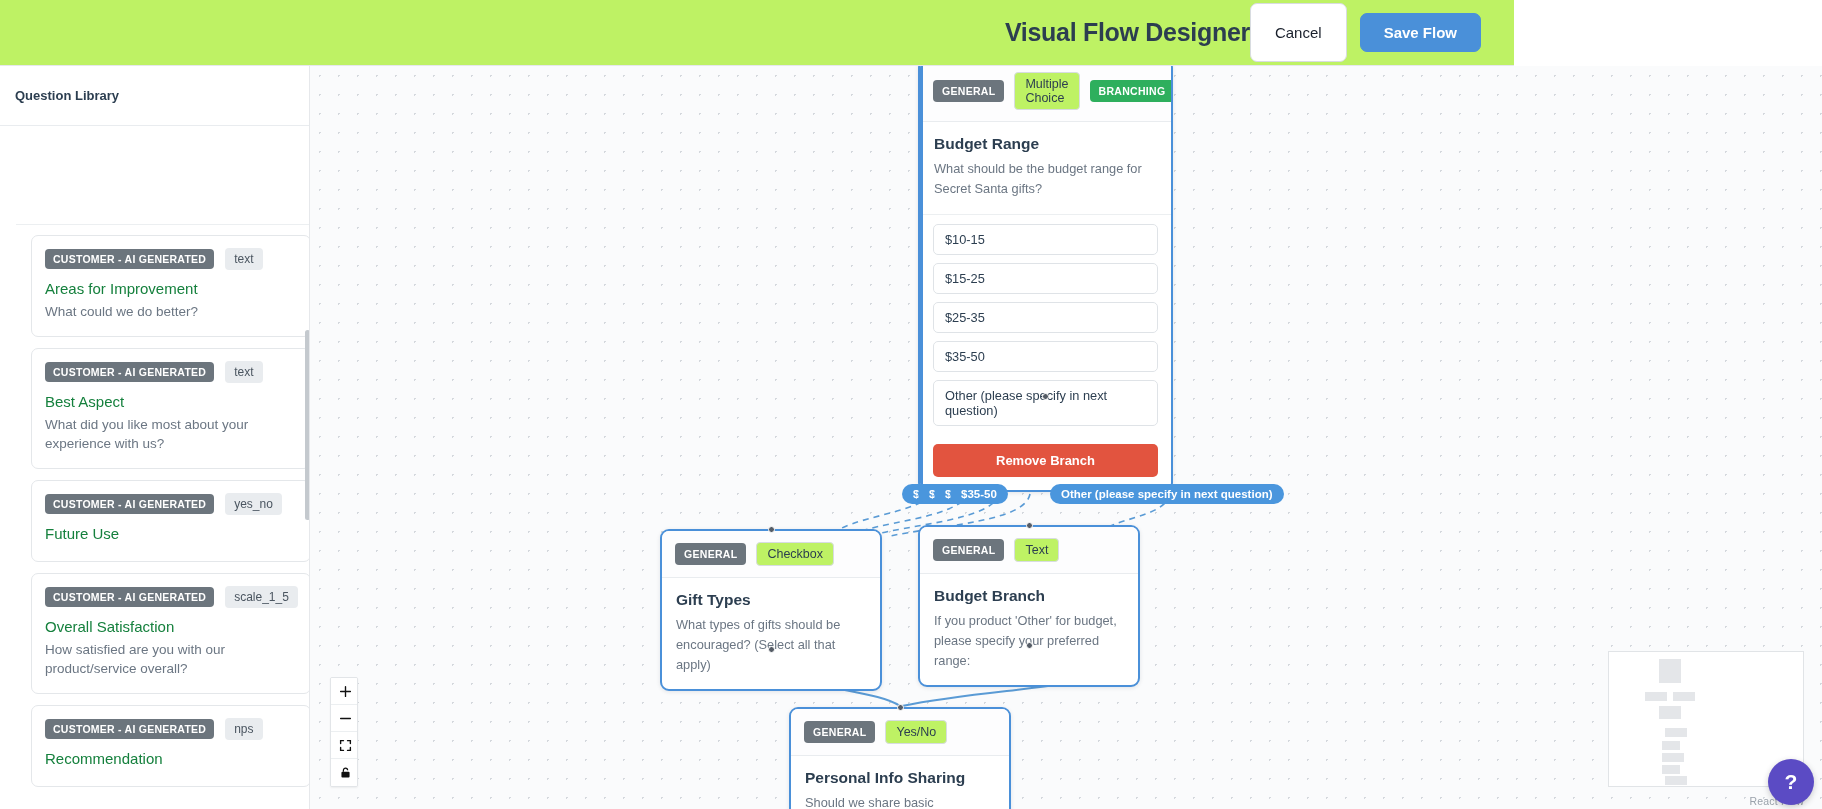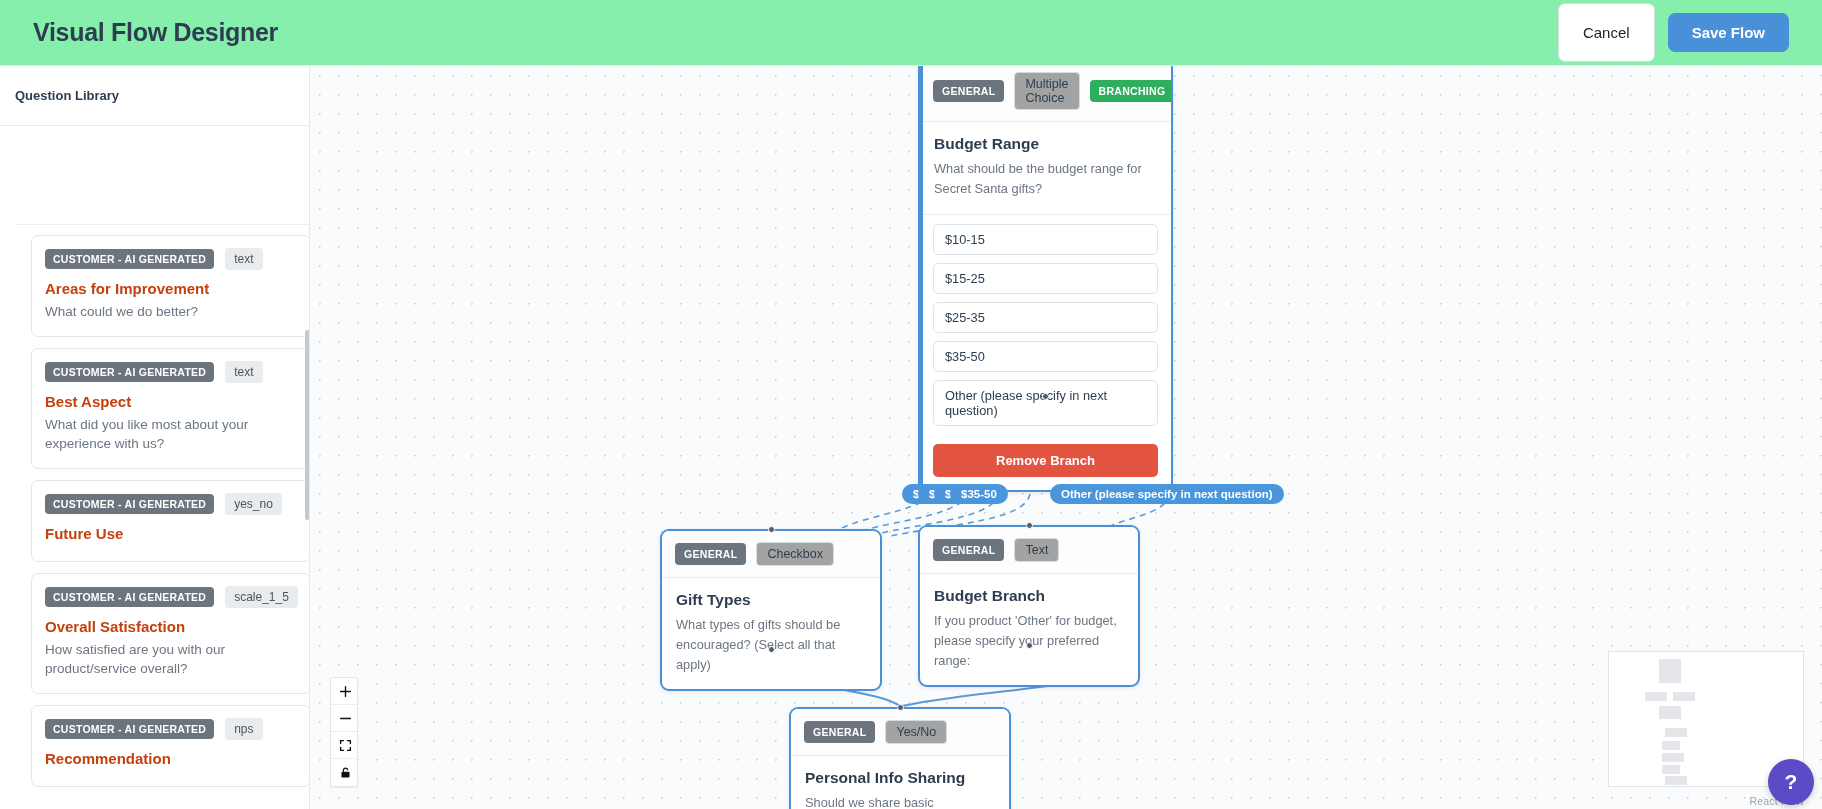--- a/index.html
+++ b/index.html
@@ -7,24 +7,24 @@
     width: 1822px; height: 809px;
     overflow: hidden;
     font-family: "Liberation Sans", sans-serif;
     background: #ffffff;
     color: #2d3748;
   }
   #app { position: relative; width: 1822px; height: 809px; }
 
   
   .topbar {
-    position: absolute; top: 0; left: 0; width: 1822px; height: 66px;
-    background: #86efac;
+    position: absolute; top: 0; left: 0; width: 1514px; height: 66px;
+    background: #bef264;
     border-bottom: 1px solid #e6e8eb;
-    display: flex; align-items: center; justify-content: space-between;
+    display: flex; align-items: center; justify-content: flex-end;
     padding: 0 33px;
   }
   .app-title { font-size: 25px; font-weight: bold; color: #2c3e50; letter-spacing: -0.3px; }
   .topbar-actions { display: flex; align-items: center; gap: 13px; }
   .btn-cancel {
     background: #ffffff; border: 1px solid #d8dce0; border-radius: 7px;
     padding: 20px 24px; font-size: 15px; color: #1a202c; cursor: pointer;
     font-family: "Liberation Sans", sans-serif;
   }
   .btn-save {
@@ -76,21 +76,21 @@
   .q-badges { display: flex; align-items: center; gap: 11px; margin-bottom: 10px; }
   .badge-cat {
     background: #6c757d; color: #fff; font-size: 10.5px; font-weight: bold;
     letter-spacing: 0.25px; padding: 4px 8px; border-radius: 4px;
     white-space: nowrap;
   }
   .badge-type {
     background: #e9ecef; color: #4a5560; font-size: 12px;
     padding: 4px 9px; border-radius: 4px; white-space: nowrap;
   }
-  .q-title { font-size: 15px; font-weight: bold; color: #c2410c; margin-bottom: 5px; }
+  .q-title { font-size: 15px; font-weight: normal; color: #15803d; margin-bottom: 5px; }
   .q-desc { font-size: 13.5px; color: #6b7683; line-height: 1.45; }
 
   .sidebar-scrollbar {
     position: absolute; left: 305px; top: 264px; width: 5px; height: 190px;
     background: #c4c9ce; border-radius: 3px;
   }
 
   
   .canvas {
     position: absolute; top: 66px; left: 310px; width: 1512px; height: 743px;
@@ -112,21 +112,21 @@
   .node-head {
     display: flex; align-items: center; gap: 10px;
     padding: 11px 13px; border-bottom: 1px solid #e9ecef;
     background: #fdfdfe;
   }
   .tag-general {
     background: #6c757d; color: #fff; font-size: 10.5px; font-weight: bold;
     letter-spacing: 0.3px; padding: 5px 9px; border-radius: 4px;
   }
   .tag-type {
-    background: #a3a3a3; border: 1px solid #d7dce1; color: #2c3e50;
+    background: #bef264; border: 1px solid #d7dce1; color: #2c3e50;
     font-size: 12.5px; padding: 4px 10px; border-radius: 4px;
   }
   .tag-branching {
     background: #2eaf5d; color: #fff; font-size: 10.5px; font-weight: bold;
     letter-spacing: 0.3px; padding: 5px 9px; border-radius: 4px;
   }
   .node-body { padding: 13px 14px 15px 14px; }
   .node-title { font-size: 15.5px; font-weight: bold; color: #2c3e50; margin-bottom: 6px; }
   .node-desc { font-size: 12.8px; color: #6b7683; line-height: 1.55; }
 

